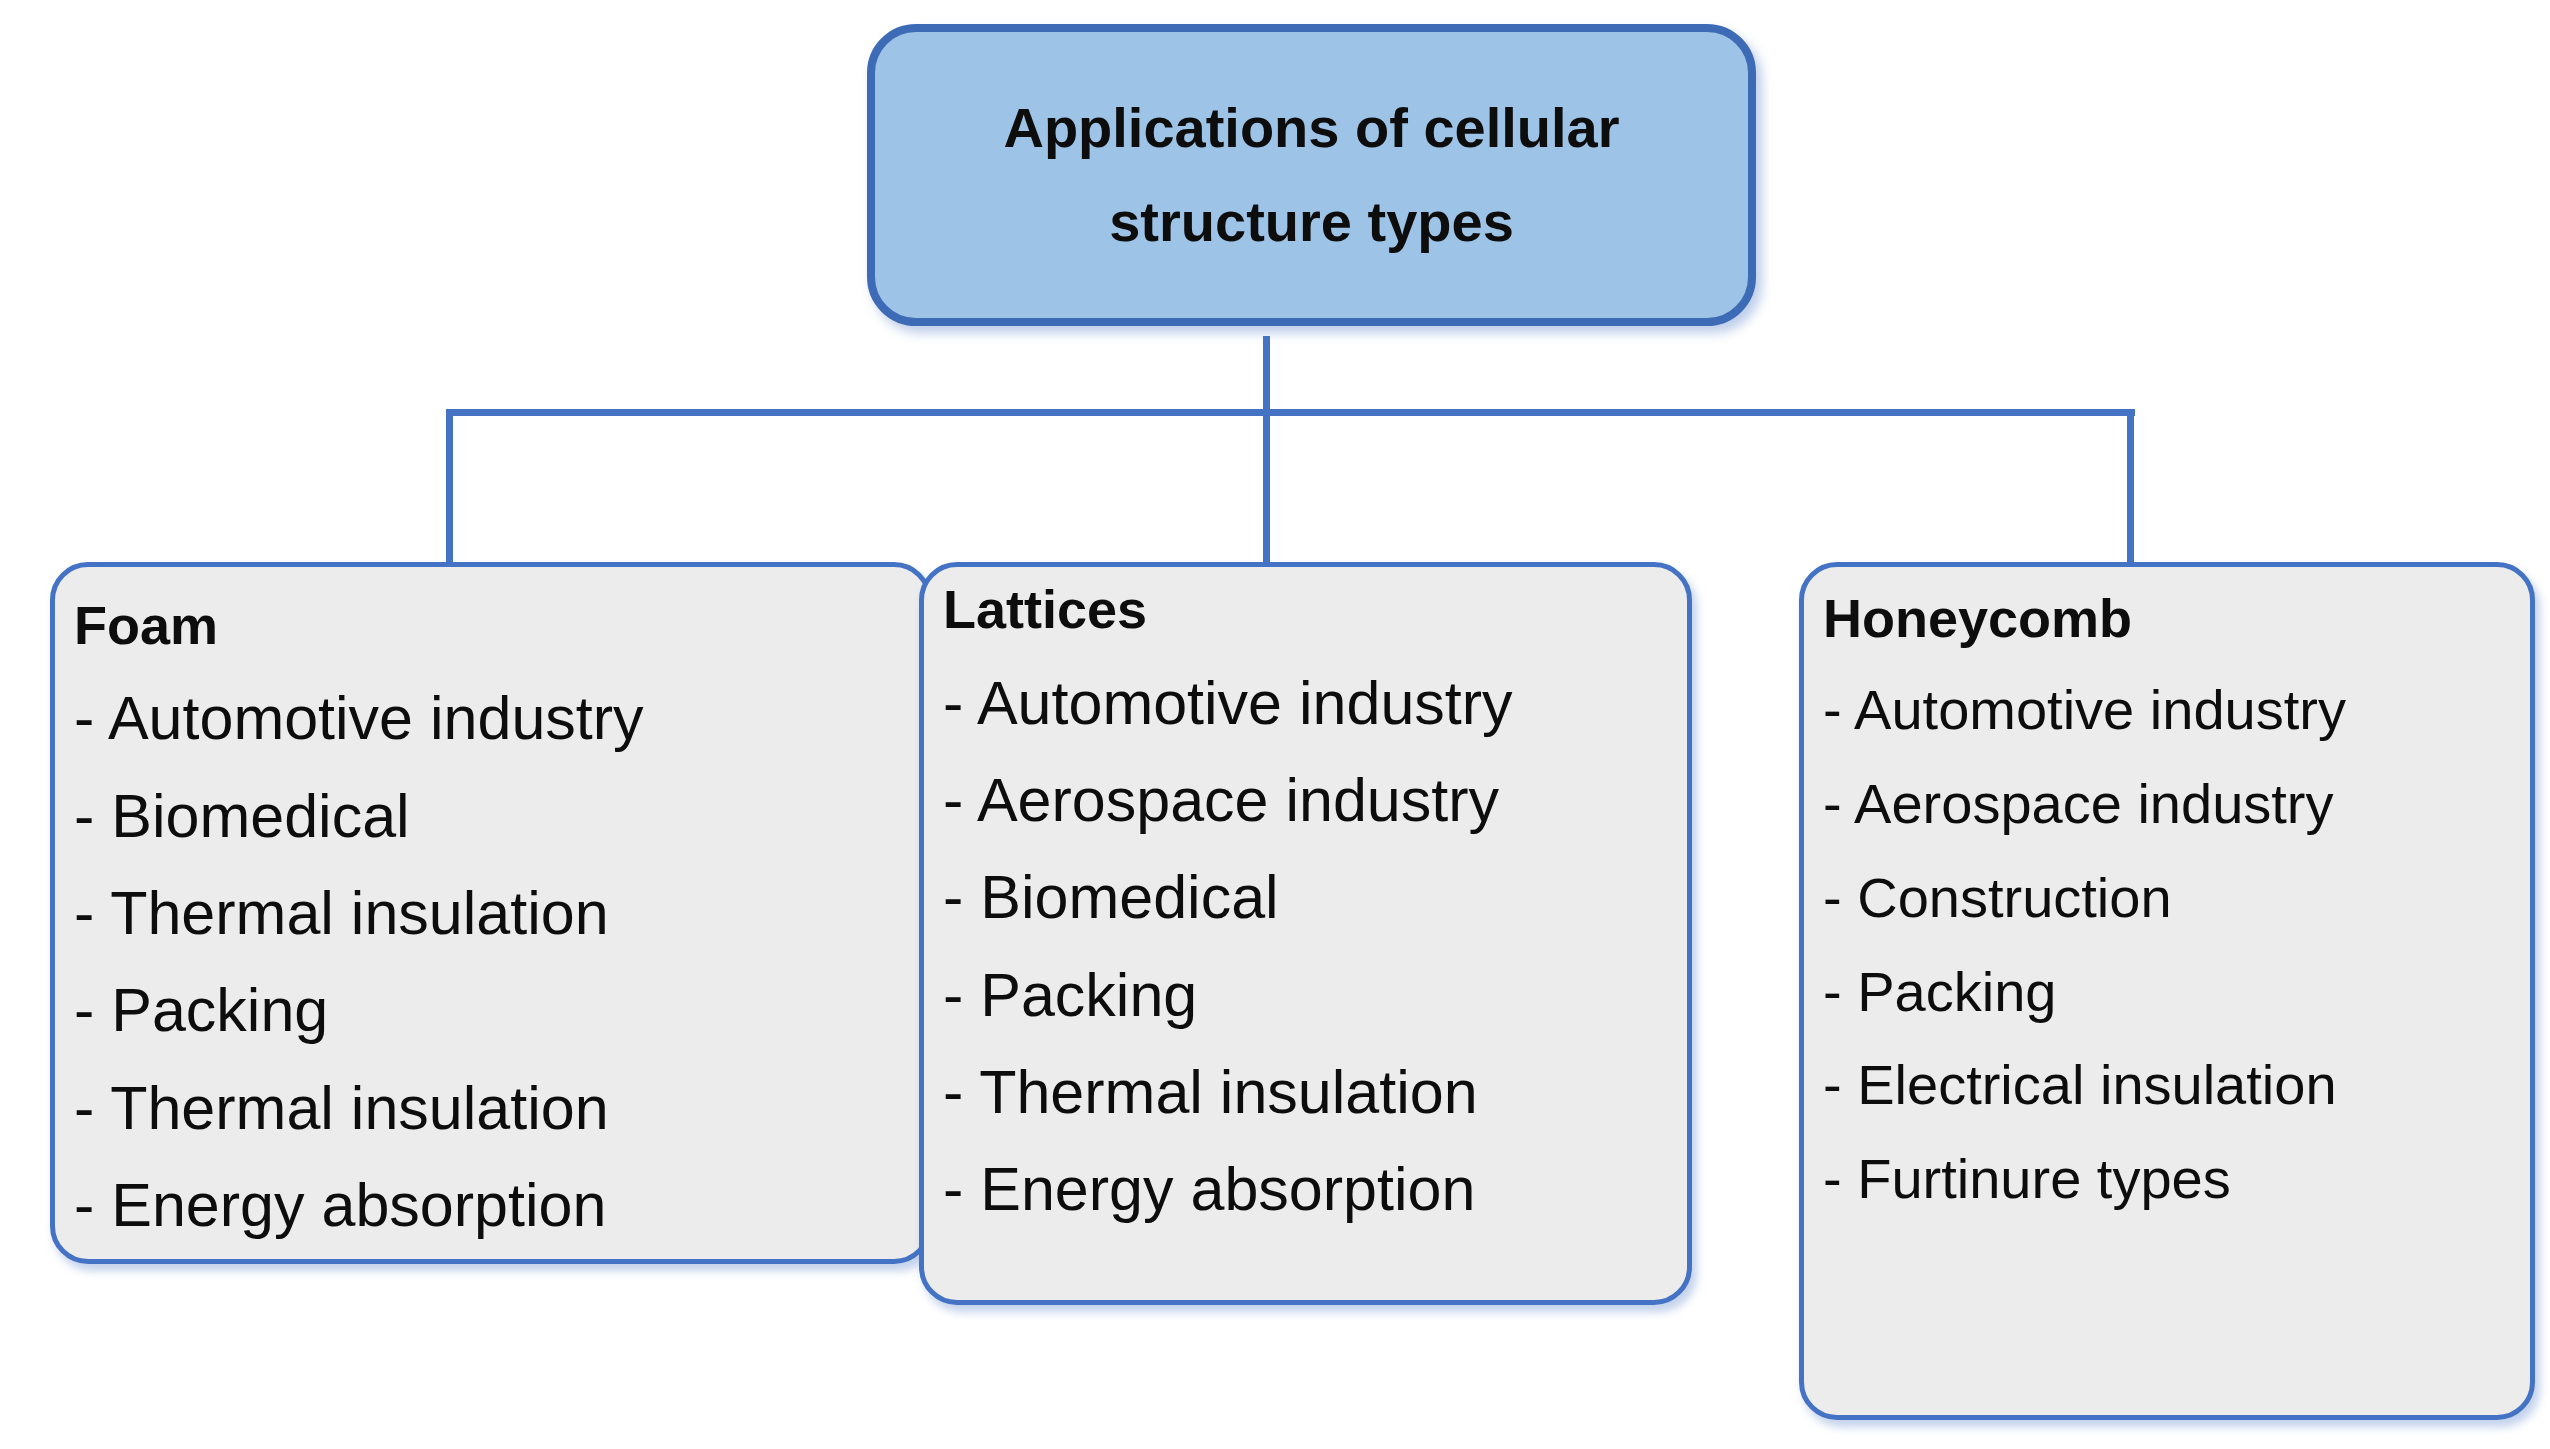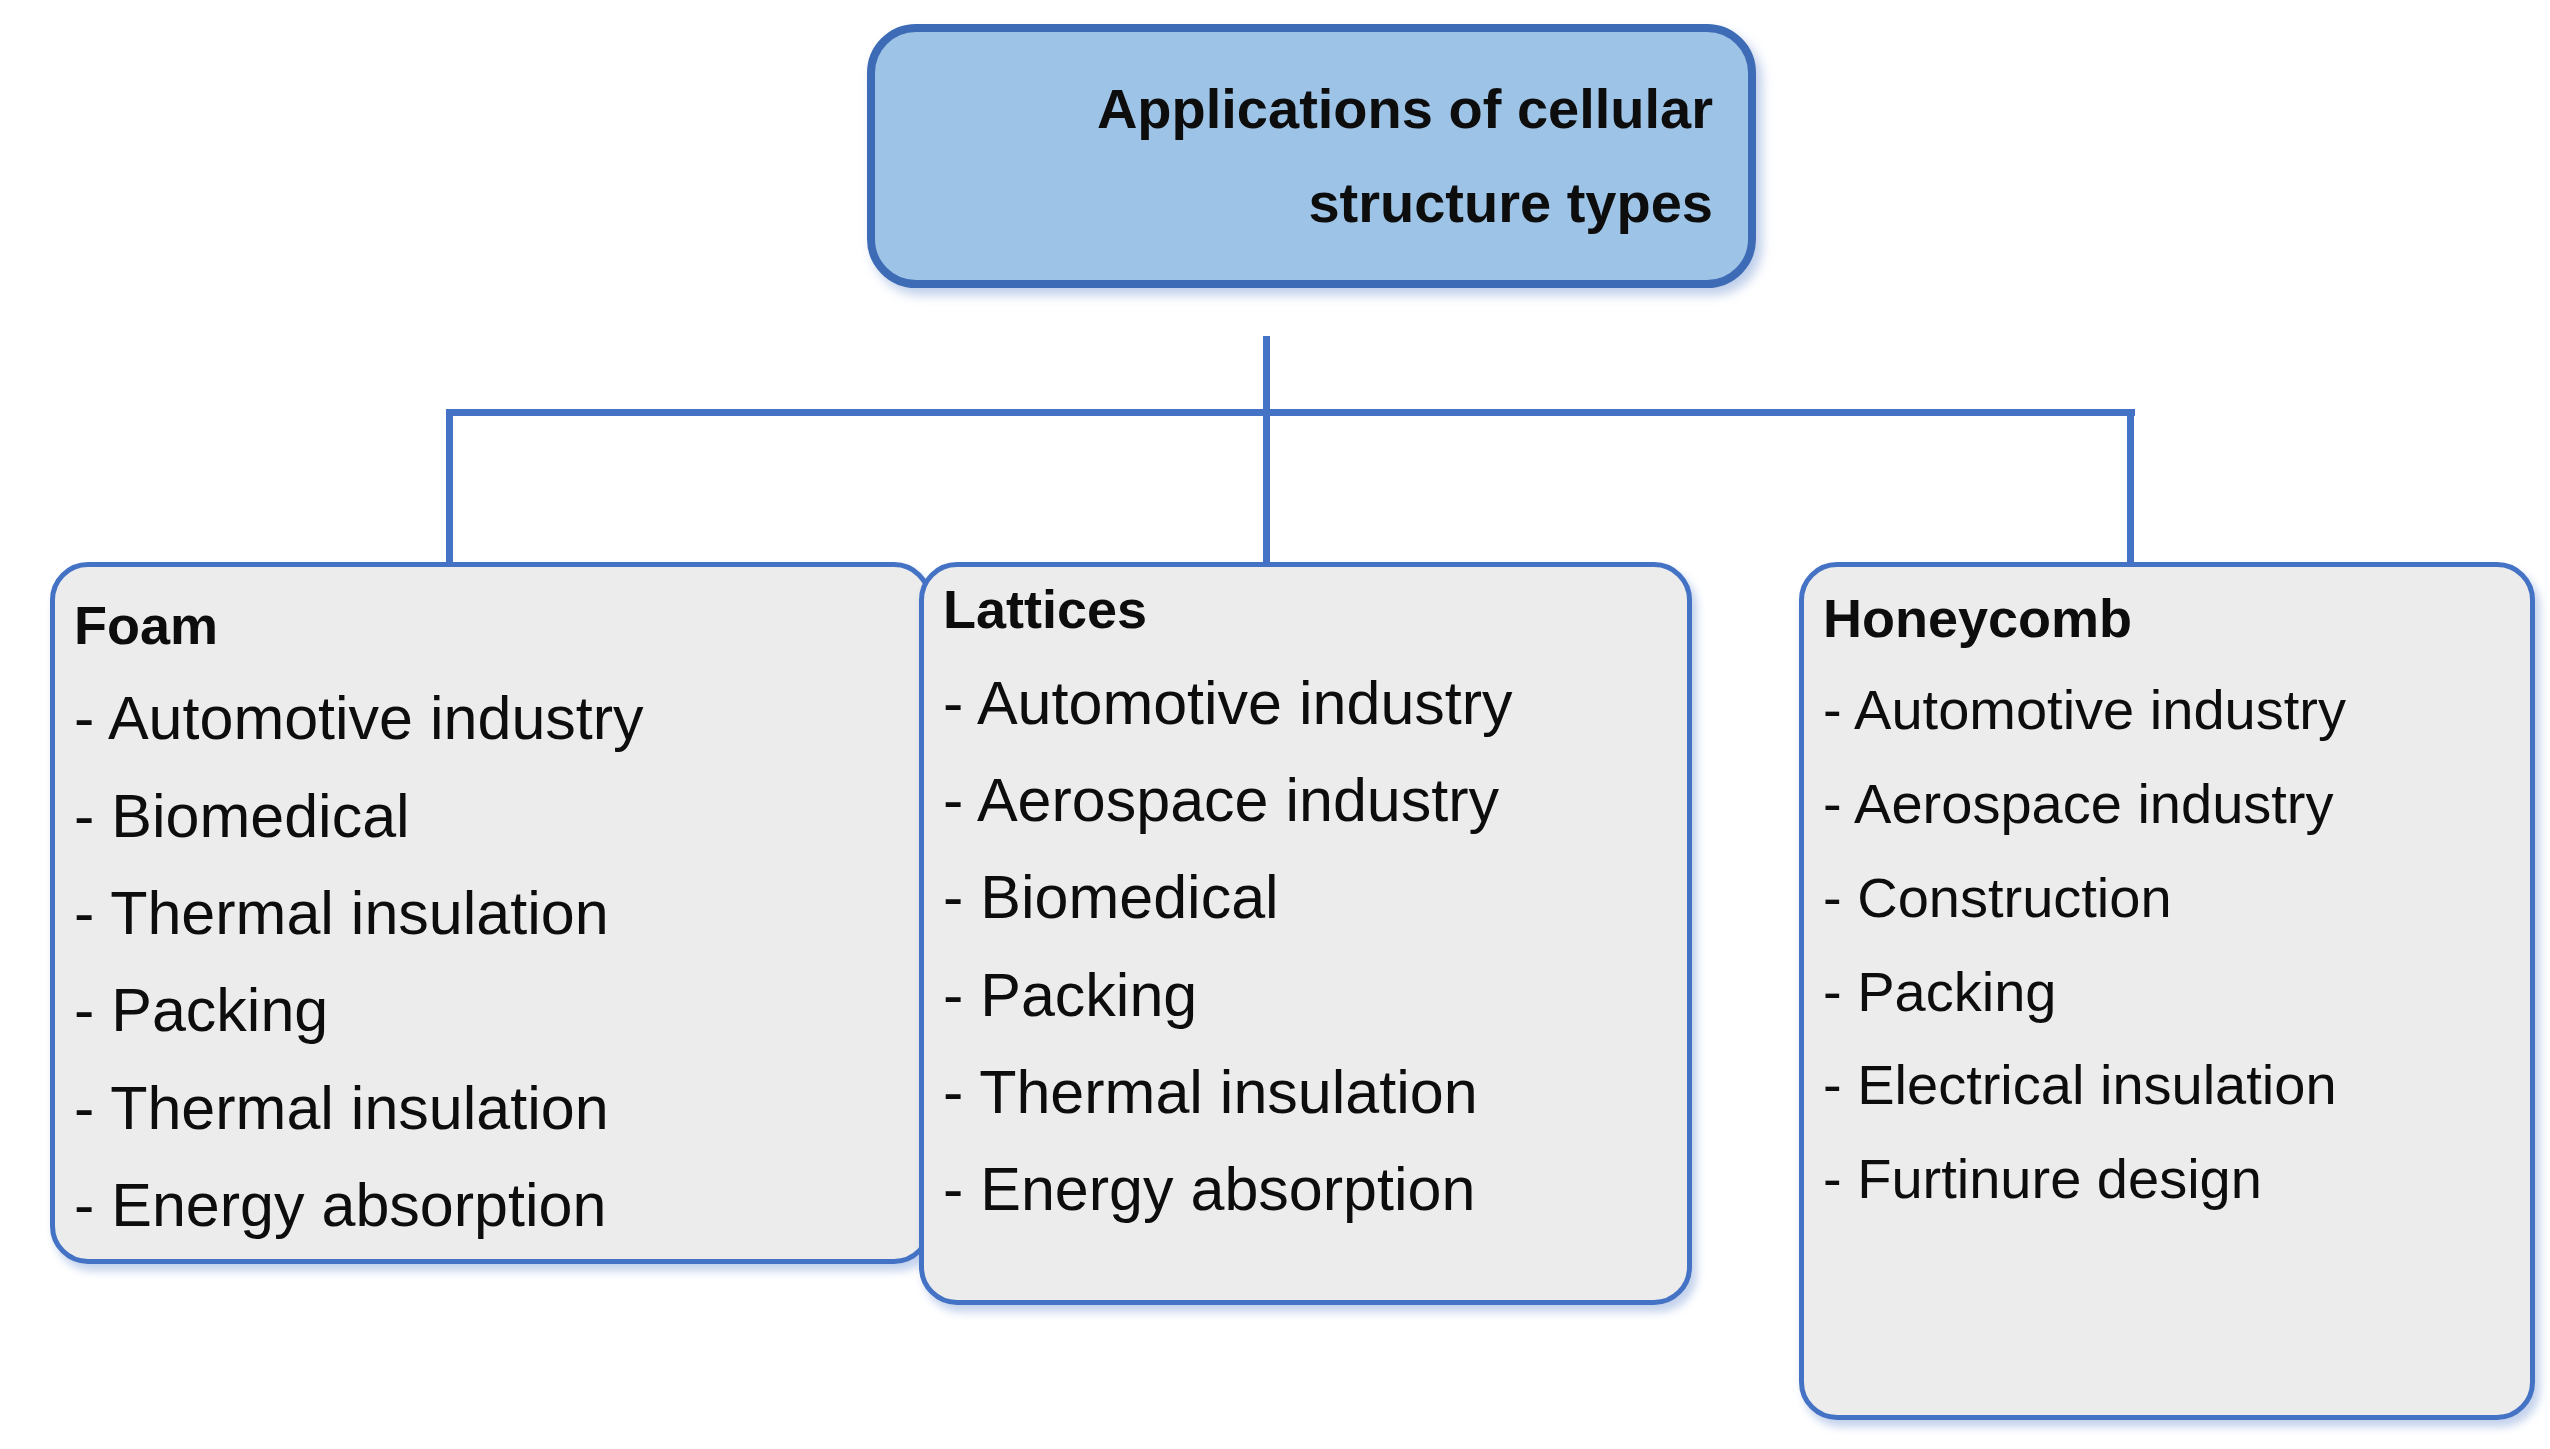--- a/index.html
+++ b/index.html
@@ -10,29 +10,29 @@
     background: var(--bg, #ffffff);
     font-family: "Liberation Sans", sans-serif;
     color: var(--text, #0d0d0d);
     overflow: hidden;
   }
 
   
   .title-box {
     position: absolute;
     left: 867px; top: 24.4px;
-    width: 889px; height: 264px;
+    width: 889px; height: 302px;
     box-sizing: border-box;
     background: var(--title-fill, #9DC3E6);
     border: 8.7px solid var(--accent-dark, #3E6BB5);
     border-radius: 49px;
     display: flex;
     align-items: center;
     justify-content: center;
-    text-align: right;
+    text-align: center;
     box-shadow: 5.2px 7px 10.4px rgba(68,114,196,0.35);
   }
   .title-text {
     font-size: 56px;
     font-weight: bold;
     line-height: 1.68;
     padding: 0 35px;
   }
 
   
@@ -118,18 +118,18 @@
   </div>
 
   <div class="node-box node-honeycomb">
     <div class="hdr">Honeycomb</div>
     <div class="items">
         <div class="item">- Automotive industry</div>
         <div class="item">- Aerospace industry</div>
         <div class="item">- Construction</div>
         <div class="item">- Packing</div>
         <div class="item">- Electrical insulation</div>
-        <div class="item">- Furtinure design</div>
+        <div class="item">- Furtinure types</div>
       </div>
   </div>
 
 </div>
 
 
 </body></html>

